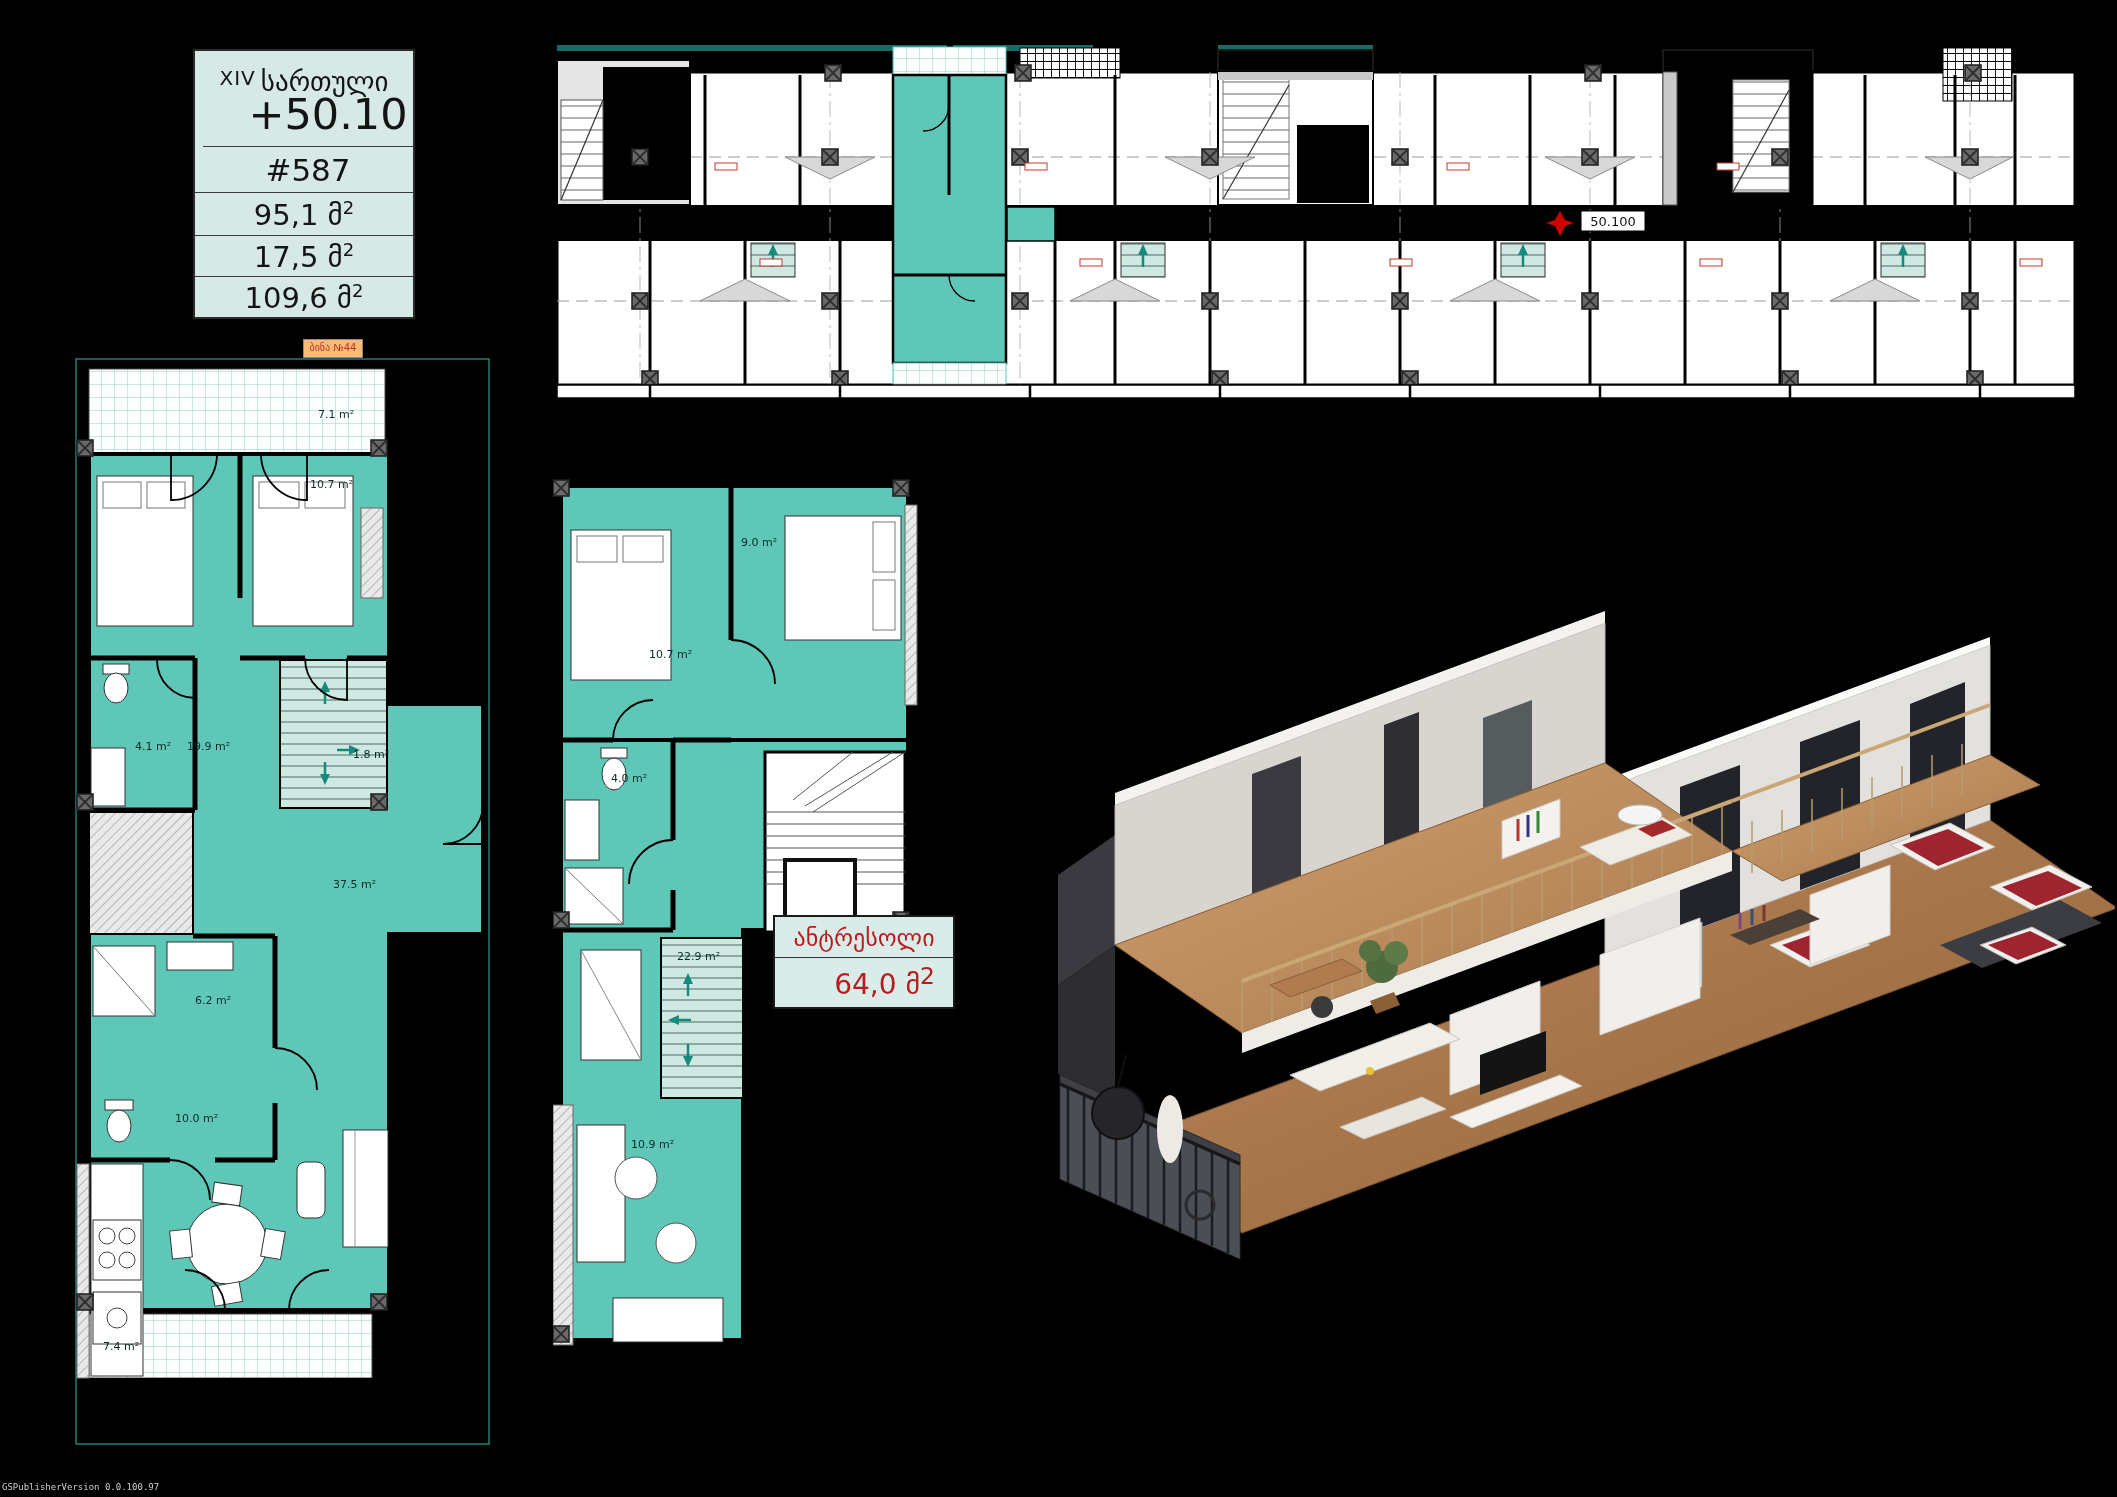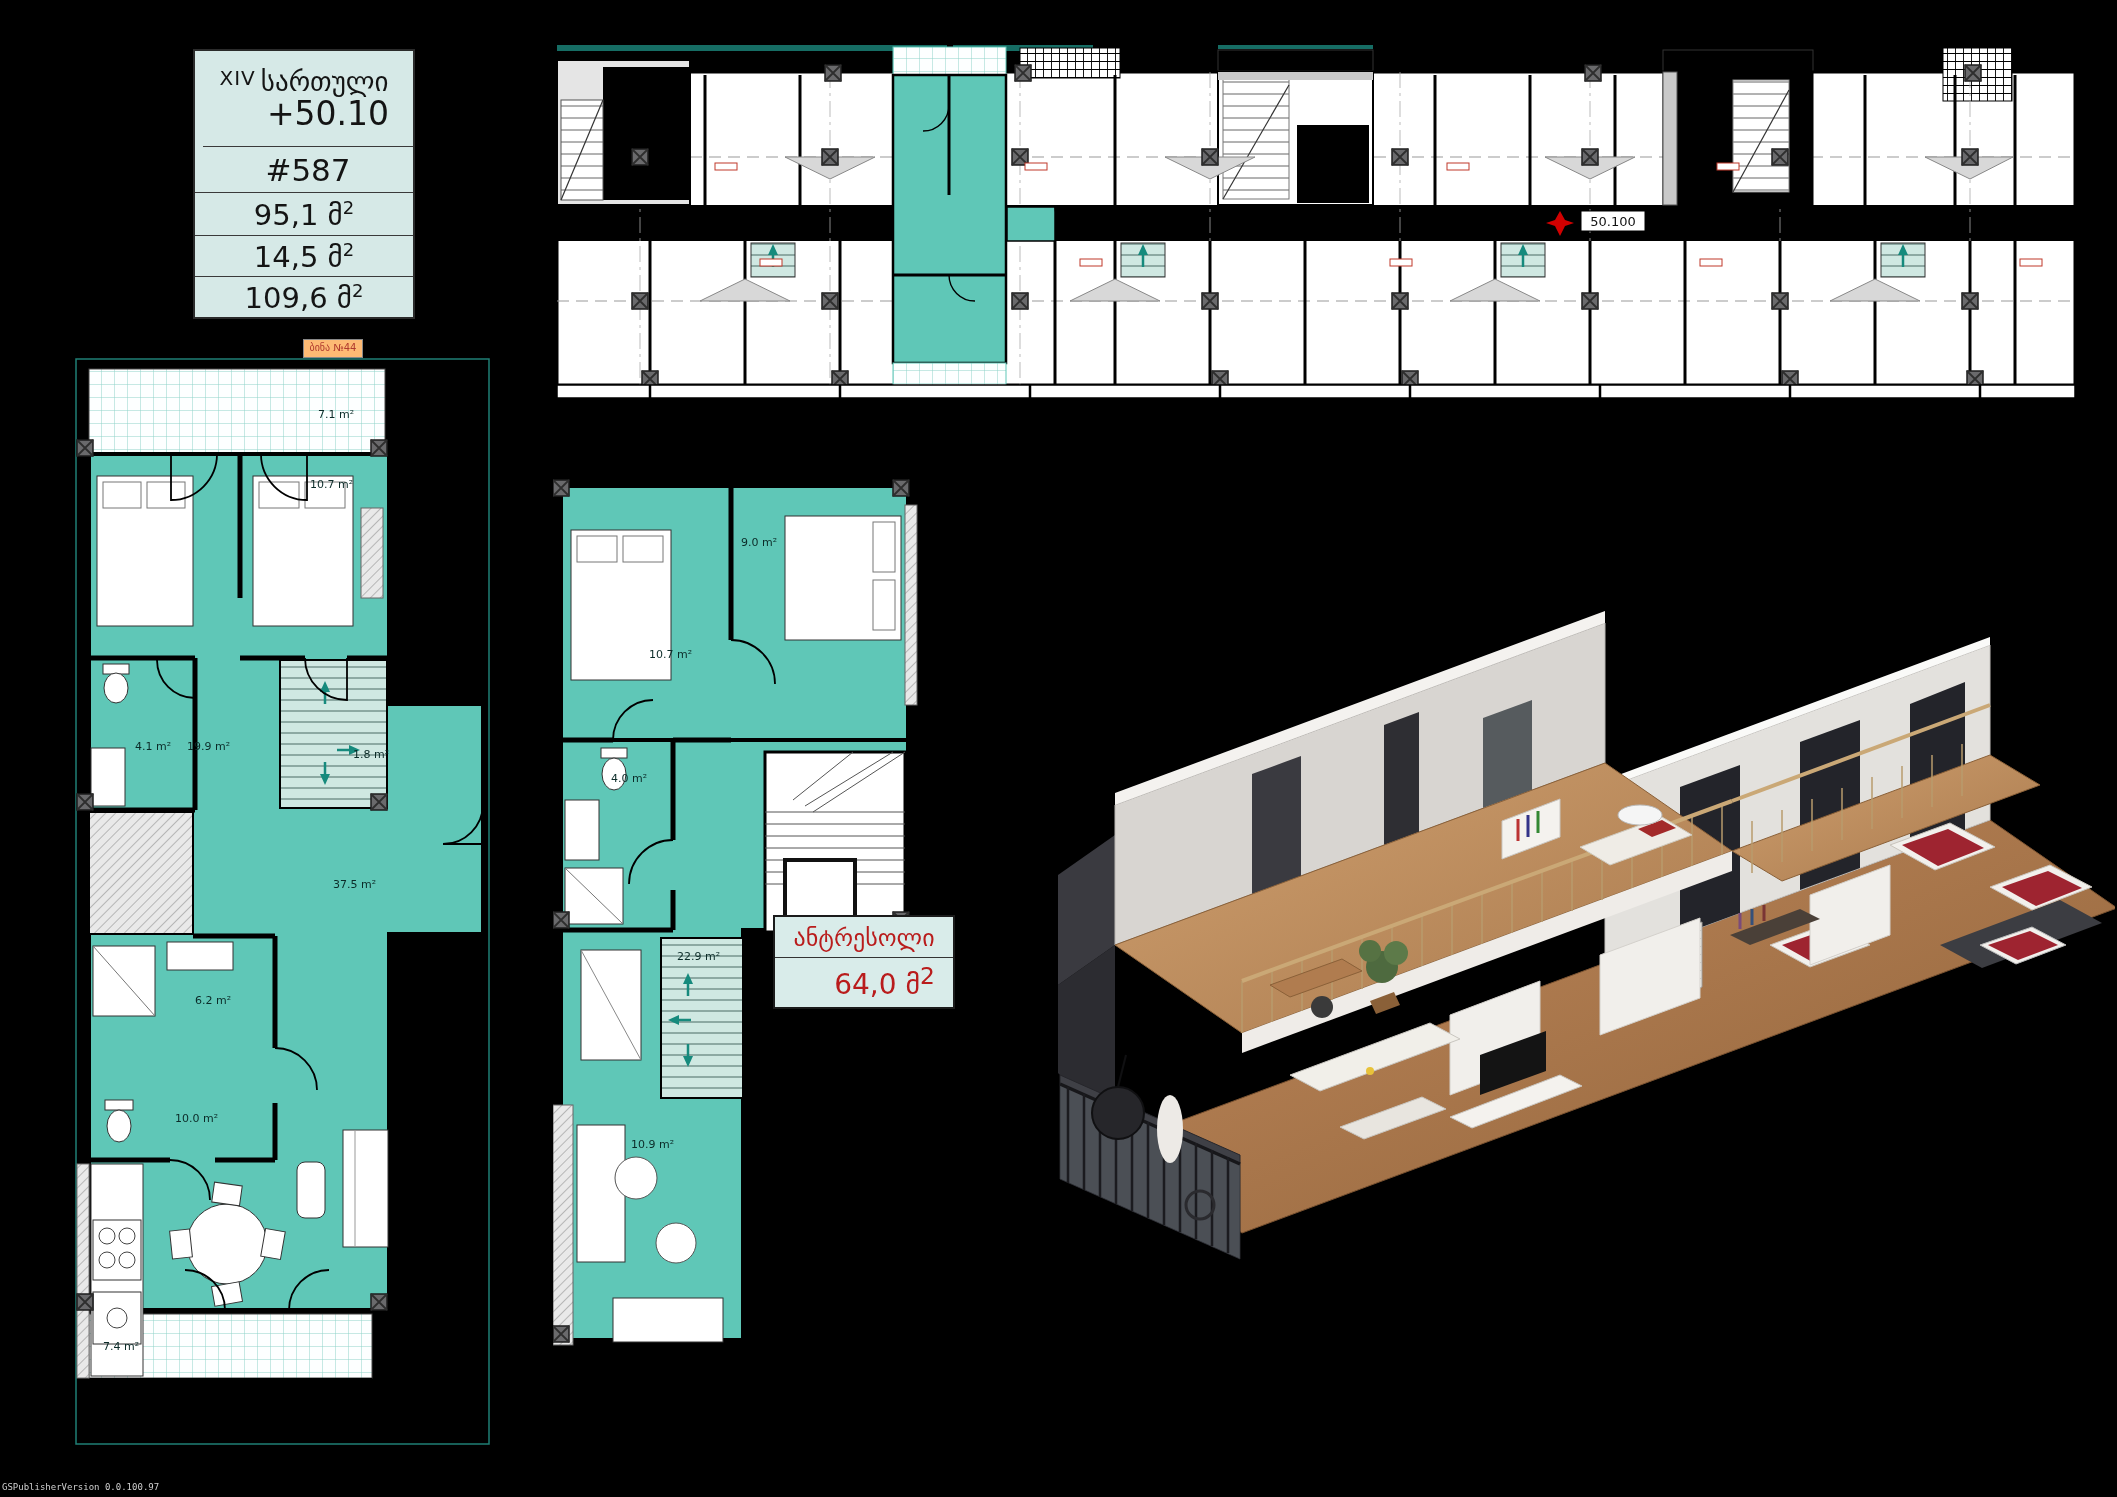--- a/index.html
+++ b/index.html
@@ -11,21 +11,21 @@
               display:flex;flex-direction:column;color:#141414;text-align:center;}
   .info-row{border-top:1.5px solid #3a3a3a;display:flex;flex-direction:column;justify-content:center;}
   .info-row:first-child{border-top:none;}
   .row-floor{height:95px;}
   .row-num{height:45px;font-size:31px;margin-left:8px;}
   .row-a1{height:42px;font-size:29px;}
   .row-a2{height:40px;font-size:29px;}
   .row-a3{height:40px;font-size:29px;}
   .xiv{font-size:20px;letter-spacing:1px;vertical-align:6px;}
   .geo-word{font-size:27px;}
-  .elev{font-size:33px;line-height:34px;margin-left:48px;}
+  .elev{font-size:43px;line-height:34px;margin-left:48px;}
   .info-row sup{font-size:0.62em;}
   
   .apt-tag{left:303px;top:339px;width:58px;height:17px;background:#fdba74;border:1px solid #888;
            color:#b03a2e;font-size:10px;line-height:16px;text-align:center;}
   
   .mezz-label{left:773px;top:915px;width:178px;background:#d9ecea;border:2px solid #1b1b1b;
               color:#b91c1c;text-align:center;}
   .mezz-title{font-size:24px;padding:7px 4px 5px;border-bottom:1.5px solid #333;}
   .mezz-area{font-size:28px;padding:4px 0 6px;margin-left:41px;}
   
@@ -98,21 +98,21 @@
       </div>
       <div class="elev">+50.10</div>
     </div>
     <div class="info-row row-num">
       <div><span>#587</span></div>
     </div>
     <div class="info-row row-a1">
       <div><span>95,1</span><span> მ</span><sup>2</sup></div>
     </div>
     <div class="info-row row-a2">
-      <div><span>14,5</span><span> მ</span><sup>2</sup></div>
+      <div><span>17,5</span><span> მ</span><sup>2</sup></div>
     </div>
     <div class="info-row row-a3">
       <div><span>109,6</span><span> მ</span><sup>2</sup></div>
     </div>
   </div>
 
   <div class="abs apt-tag">ბინა №44</div>
 
   <svg class="abs" style="left:555px;top:45px" width="1522" height="360" viewBox="0 0 1522 360">
 

